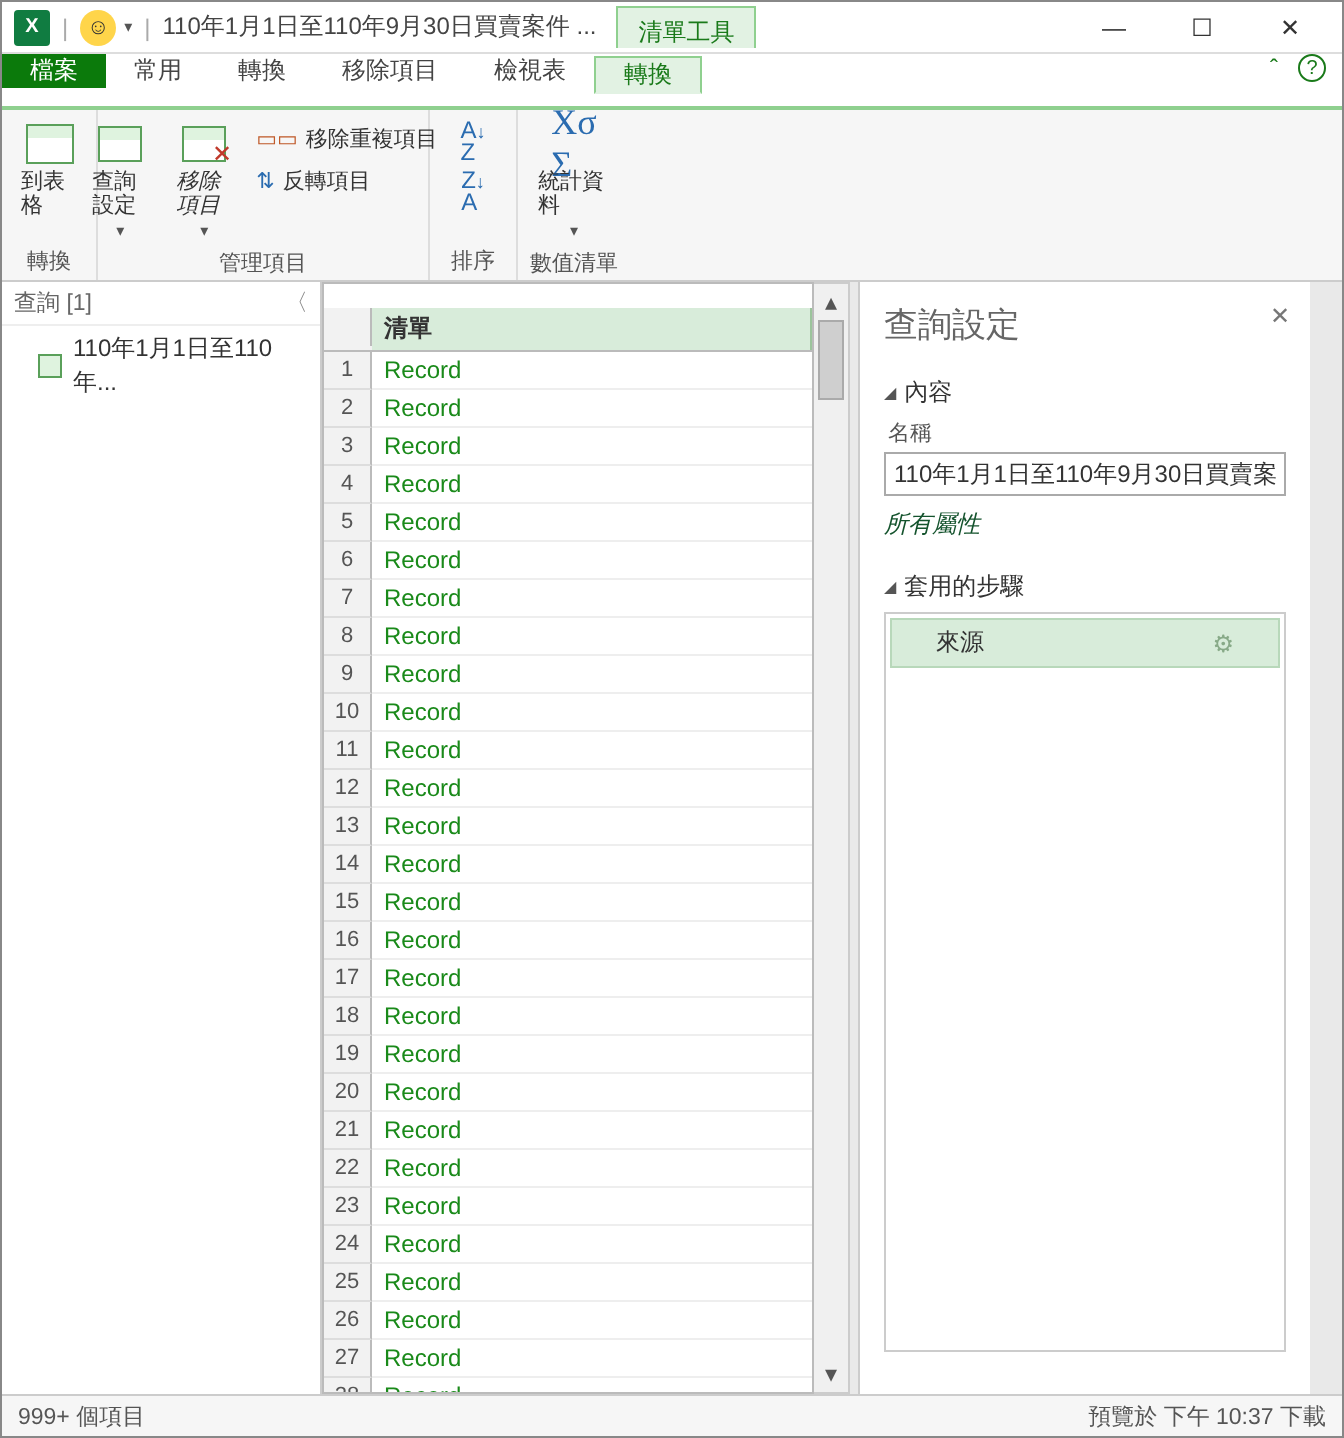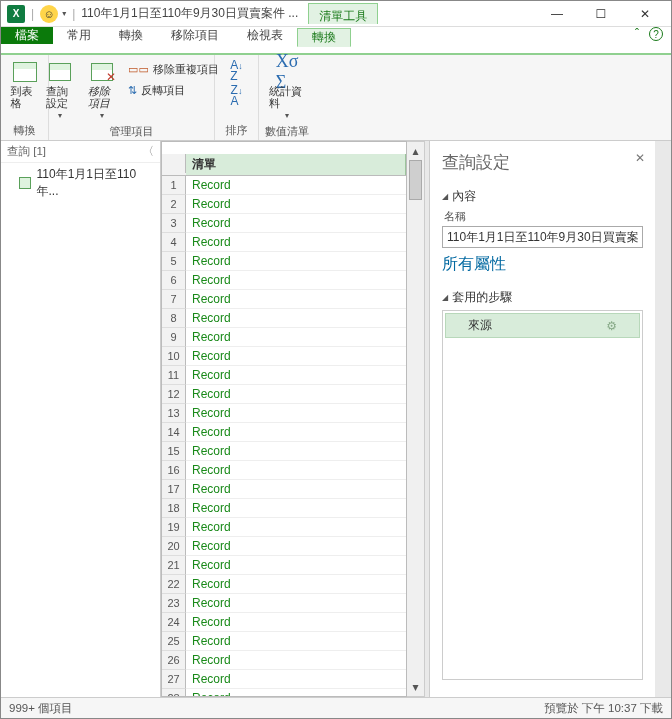--- a/index.html
+++ b/index.html
@@ -59,21 +59,21 @@
 
   .gap { flex:1; background:#e9e9e9; }
 
   .right-pane { width:226px; background:#fff; border-left:1px solid #ccc; padding:10px 12px; position:relative;}
   .right-pane h2 { margin:0 0 14px 0; font-weight:normal; color:#666; font-size:17px;}
   .right-pane .close { position:absolute; top:10px; right:10px; color:#777;}
   .sect-head { font-size:12px; color:#333; margin:8px 0 4px 0;}
   .sect-head::before { content:"◢"; font-size:8px; color:#555; margin-right:4px; position:relative; top:-1px;}
   .field-label { font-size:11px; color:#555; margin:4px 0 2px 2px;}
   .textbox { width:100%; border:1px solid #aaa; padding:3px 4px; font-size:12px; color:#333; background:#fff;}
-  .linklike { color:#0369a1; font-size:16px; margin-top:6px; display:inline-block;}
+  .linklike { color:#14532d; font-size:12px; margin-top:6px; display:inline-block;font-style:italic;}
   .steps { border:1px solid #ccc; height:370px; margin-top:4px; background:#fff;}
   .step { display:flex; align-items:center; justify-content:space-between; padding:3px 22px; background:#d8ecda; margin:2px; font-size:12px; color:#333; border:1px solid #b8d8ba;}
   .step .gear { color:#8a8; }
 
   
   .status { position:absolute; bottom:0; left:0; right:0; height:21px; background:#f6f6f6; border-top:1px solid #ccc; display:flex; align-items:center; padding:0 8px; font-size:11.5px; color:#555; justify-content:space-between;}
 </style>
 </head>
 <body>
 

